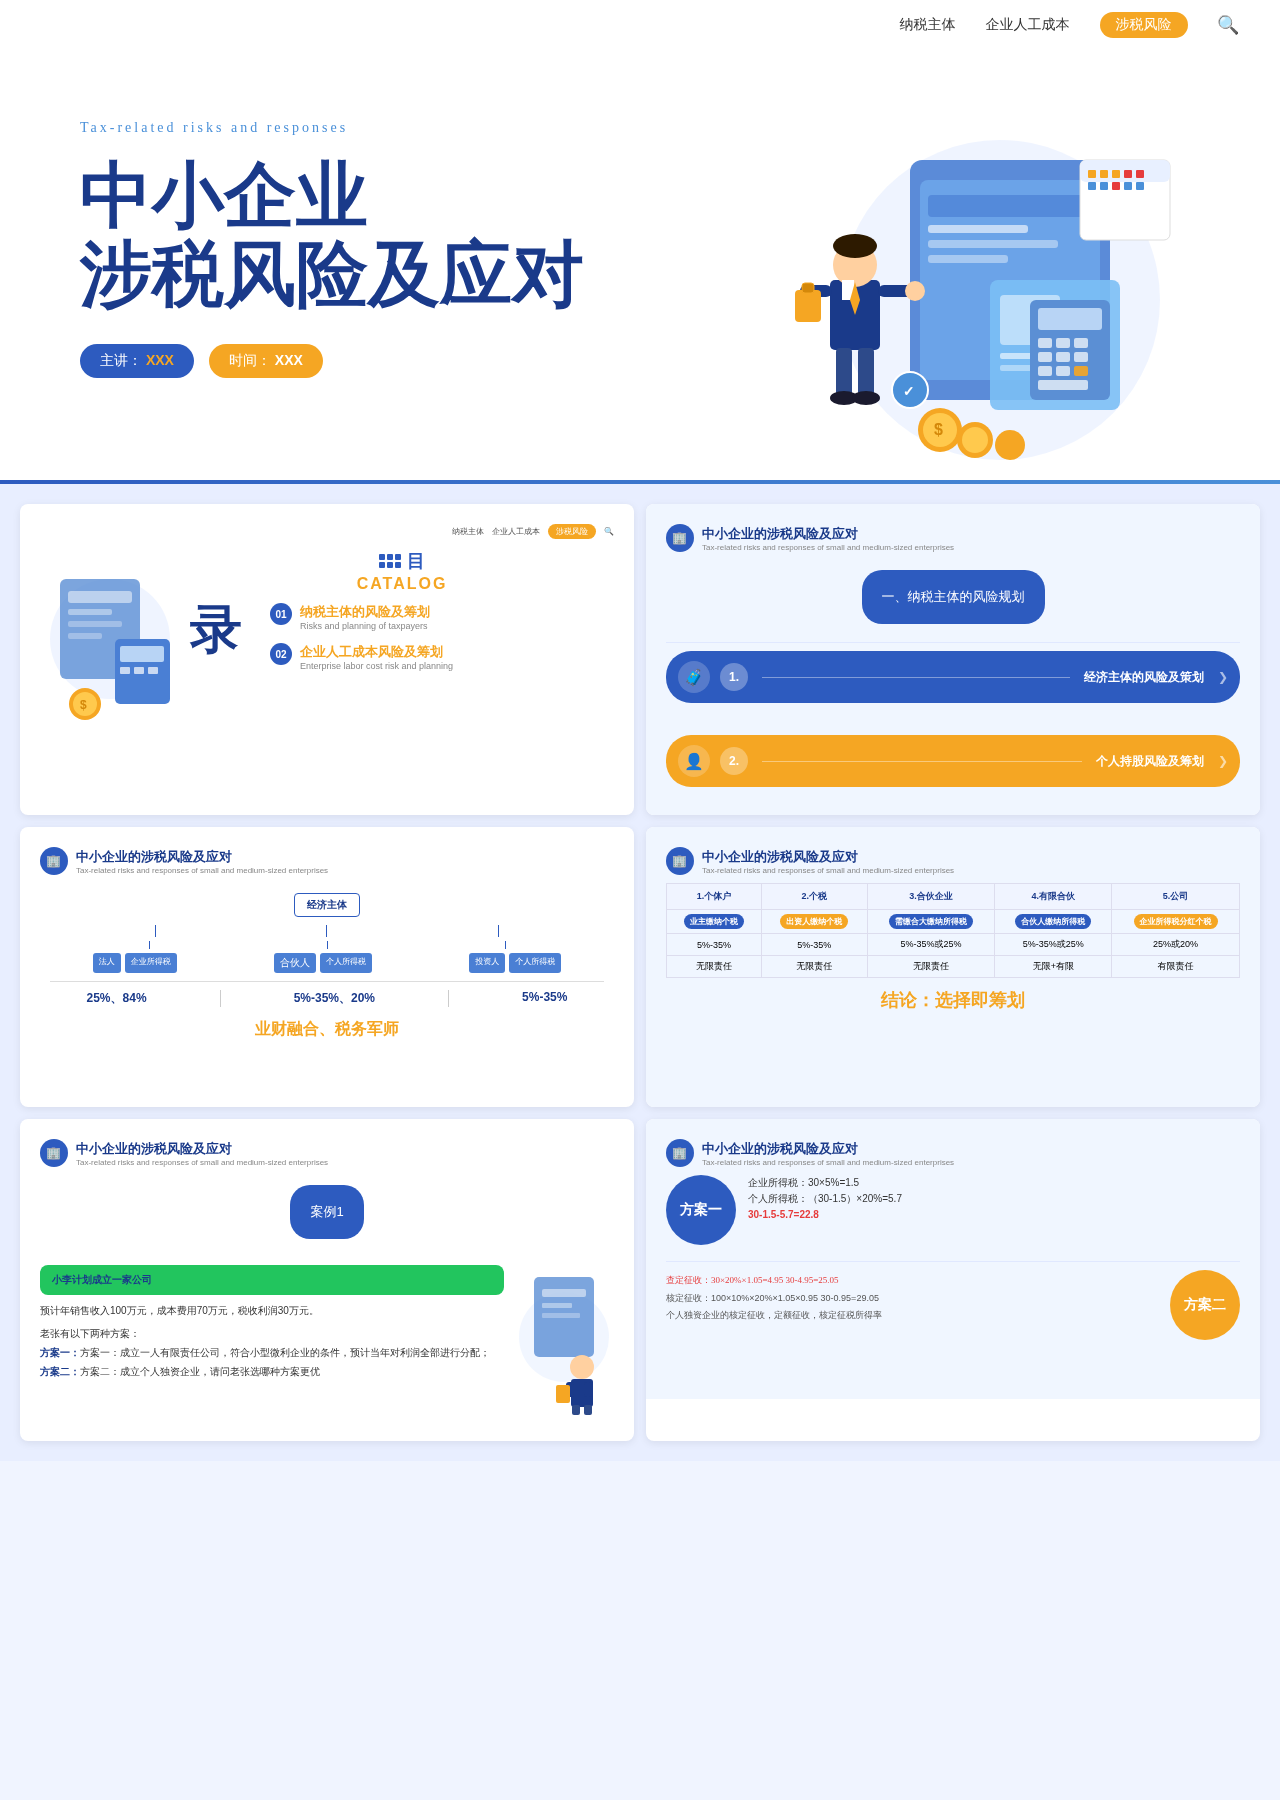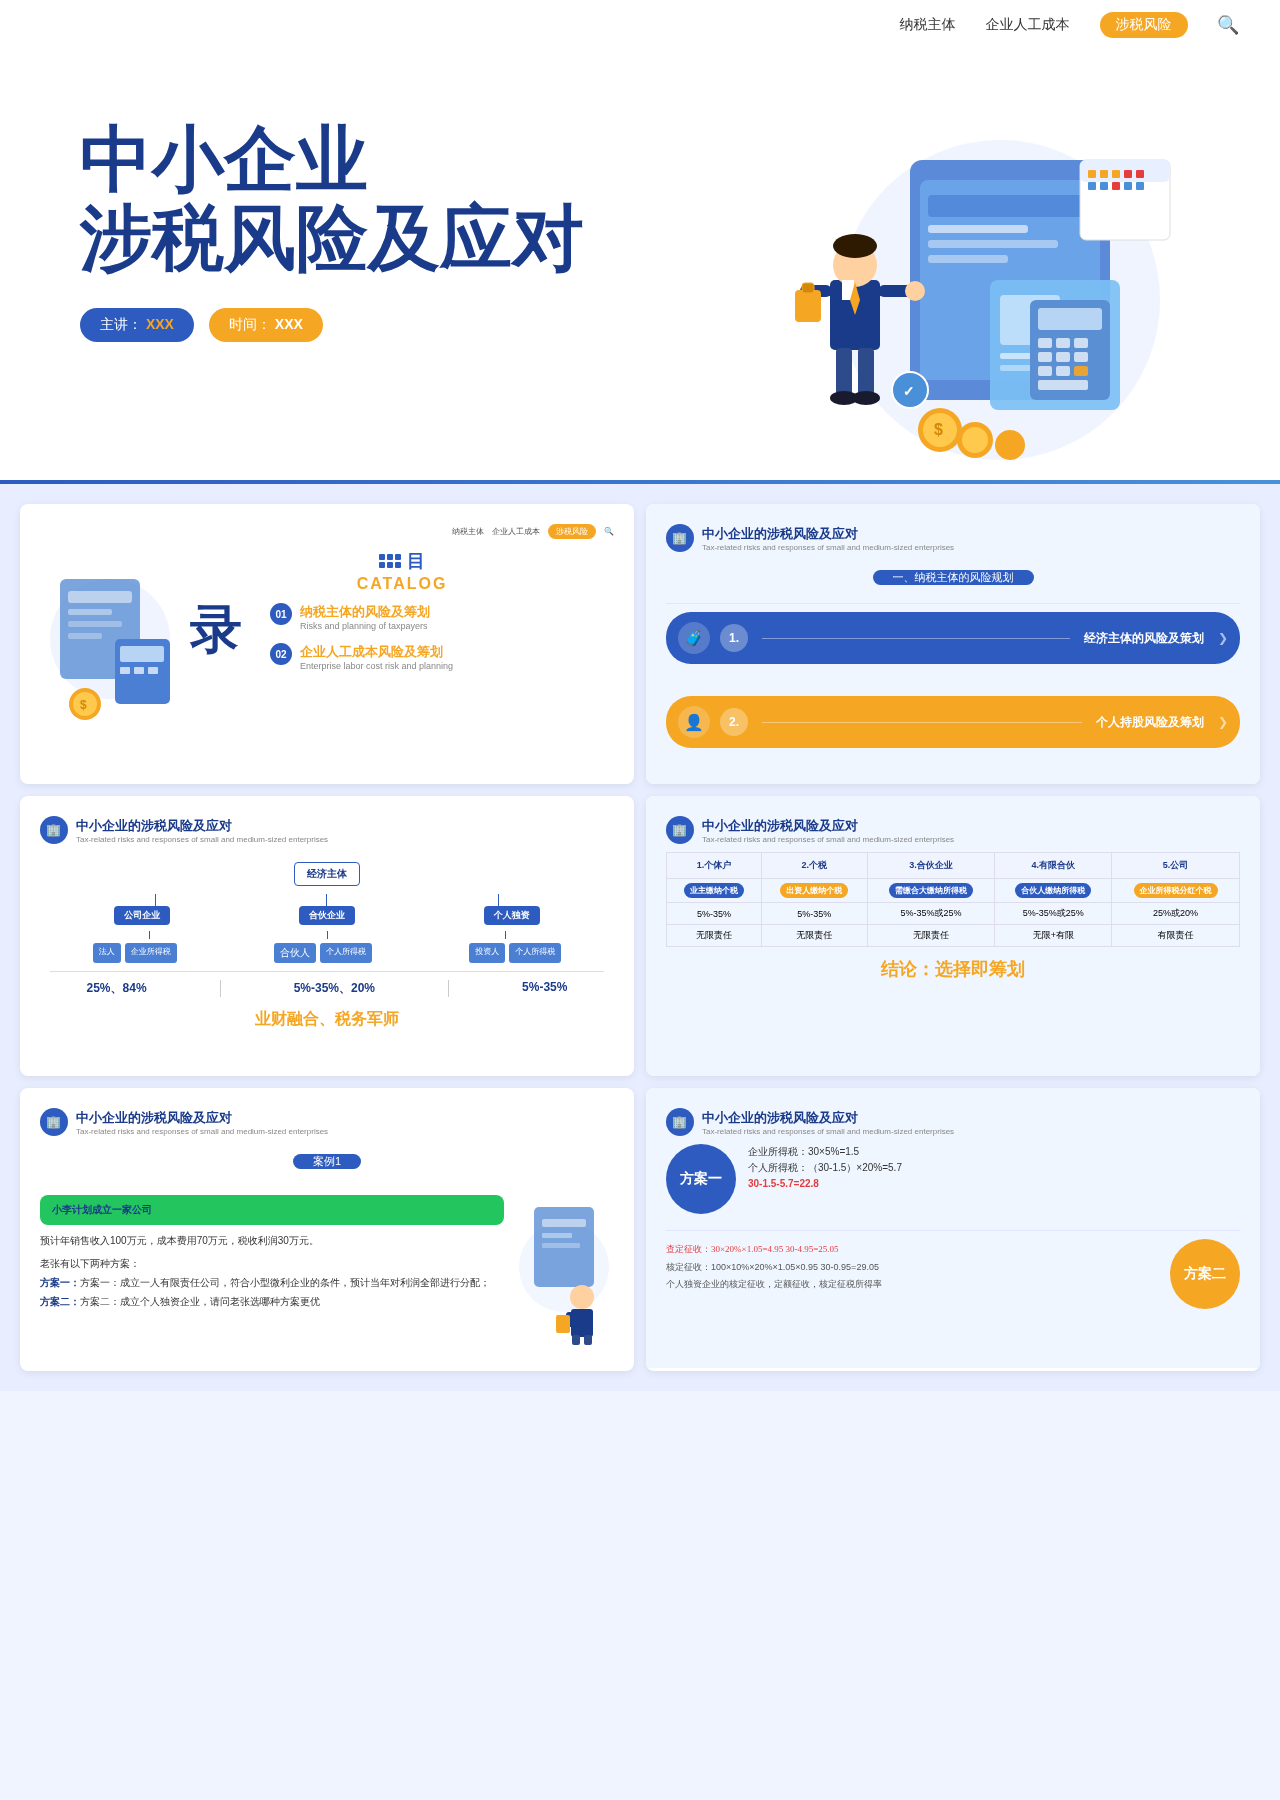--- a/index.html
+++ b/index.html
@@ -187,22 +187,22 @@
     .slide-header-text .subtitle {
       font-size: 8px;
       color: #888;
     }
 
     
     .section-label {
       background: #2d5bbf;
       color: white;
       border-radius: 20px;
-      padding: 0 20px;
-      font-size: 11px;
+      padding: 18px 20px;
+      font-size: 13px;
       display: inline-block;
       margin: 8px auto;
       text-align: center;
     }
 
     
     .risk-list-item {
       display: flex;
       align-items: center;
       padding: 10px 12px;
@@ -391,20 +391,21 @@
 
 <div class="top-nav">
   <span class="nav-item">纳税主体</span>
   <span class="nav-item">企业人工成本</span>
   <span class="nav-item active">涉税风险</span>
   <span class="search-icon-nav">🔍</span>
 </div>
 
 <div class="hero">
   <div class="hero-left">
+    <div class="hero-subtitle">Tax-related risks and responses</div>
     <div class="hero-title-main">中小企业<br>涉税风险及应对</div>
     <div class="hero-badges">
       <div class="badge-blue">
         <span>主讲：</span>
         <strong>XXX</strong>
       </div>
       <div class="badge-orange">
         <span>时间：</span>
         <strong>XXX</strong>
       </div>
@@ -625,25 +626,20 @@
             <div style="width:1px; height:12px; background:#2d5bbf; margin:0 auto;"></div>
           </div>
           <div style="flex:1; text-align:center;">
             <div style="width:1px; height:12px; background:#2d5bbf; margin:0 auto;"></div>
           </div>
           <div style="flex:1; text-align:center;">
             <div style="width:1px; height:12px; background:#2d5bbf; margin:0 auto;"></div>
           </div>
         </div>
 
-        <div class="org-row">
-          <div class="org-box-blue">公司企业</div>
-          <div class="org-box-blue">合伙企业</div>
-          <div class="org-box-blue">个人独资</div>
-        </div>
 
         <div style="display:flex; justify-content:space-around; padding: 0 10px; margin:4px 0;">
           <div style="display:flex; gap:2px; flex-direction:column; align-items:center;">
             <div style="width:1px; height:8px; background:#2d5bbf;"></div>
           </div>
           <div style="display:flex; gap:2px; flex-direction:column; align-items:center;">
             <div style="width:1px; height:8px; background:#2d5bbf;"></div>
           </div>
           <div style="display:flex; gap:2px; flex-direction:column; align-items:center;">
             <div style="width:1px; height:8px; background:#2d5bbf;"></div>

